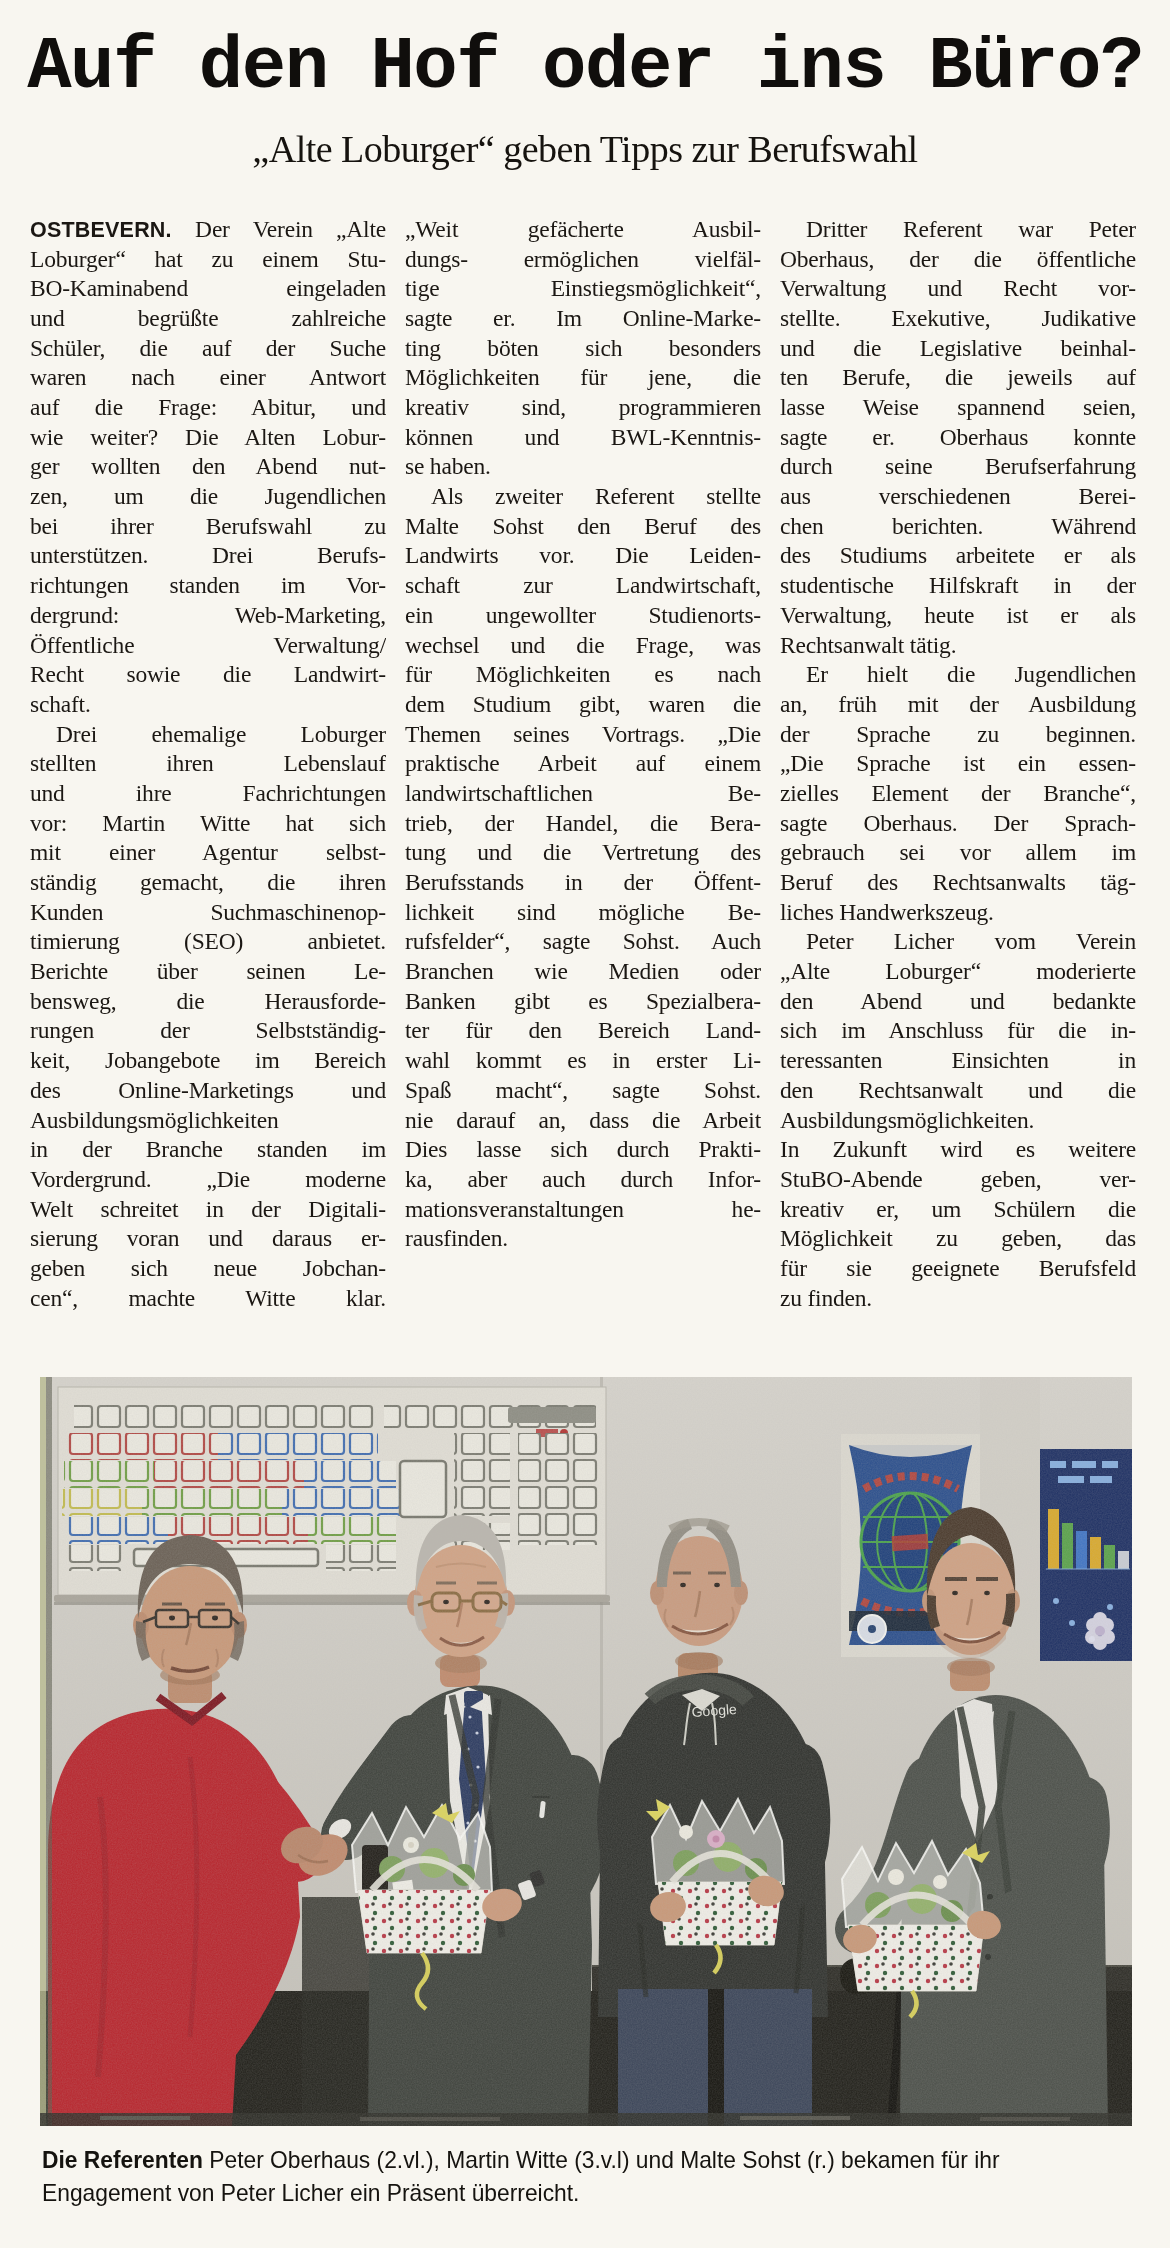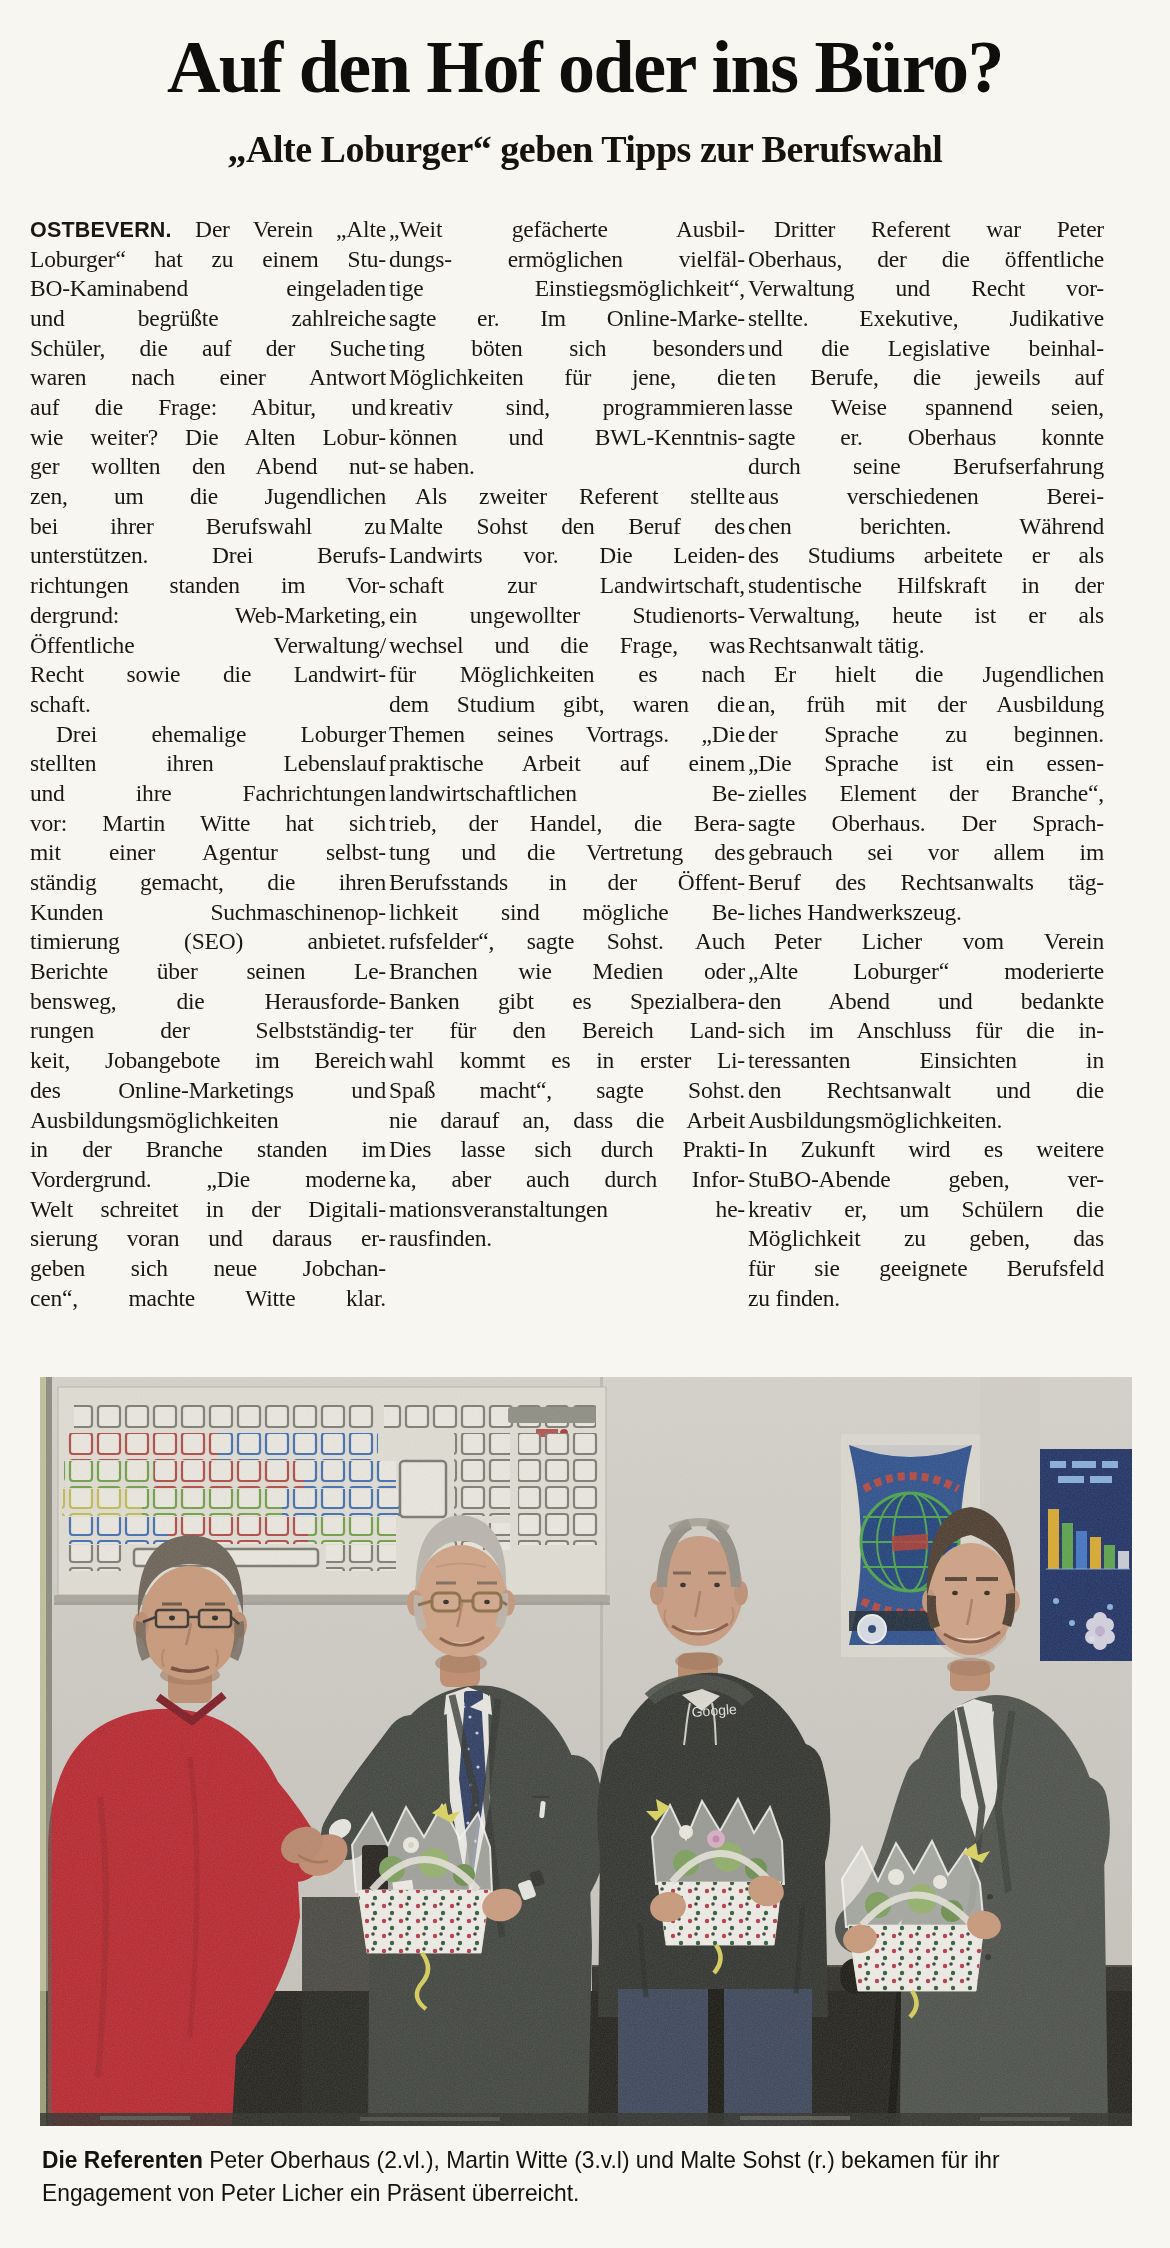--- a/index.html
+++ b/index.html
@@ -5,29 +5,30 @@
   html,body{margin:0;padding:0;}
   body{
     width:1170px;height:2248px;position:relative;overflow:hidden;
     background:#f8f6f0;
     font-family:"Liberation Serif",serif;color:#1b1713;
   }
   .headline{
     margin:26px 10px 0;text-align:center;
     font-size:74px;font-weight:700;letter-spacing:-1.5px;line-height:1.12;
     color:#100e0c;
+    font-family:Liberation Mono, monospace;
   }
   .subhead{
     margin:18px 10px 0;text-align:center;
-    font-size:38px;font-weight:700;letter-spacing:-0.5px;
+    font-size:38px;font-weight:400;letter-spacing:-0.5px;
     color:#16130f;
   }
   .cols{
     margin:44px 34px 0 30px;
-    display:flex;gap:3px;
+    display:flex;gap:19px;
   }
   .col{
     width:356px;flex:0 0 356px;
     font-size:23.5px;line-height:29.7px;letter-spacing:-0.2px;
   }
   .bl{
     text-align:justify;text-align-last:justify;
     height:29.7px;overflow:hidden;white-space:nowrap;
   }
   .bl.pe{text-align-last:left;}

